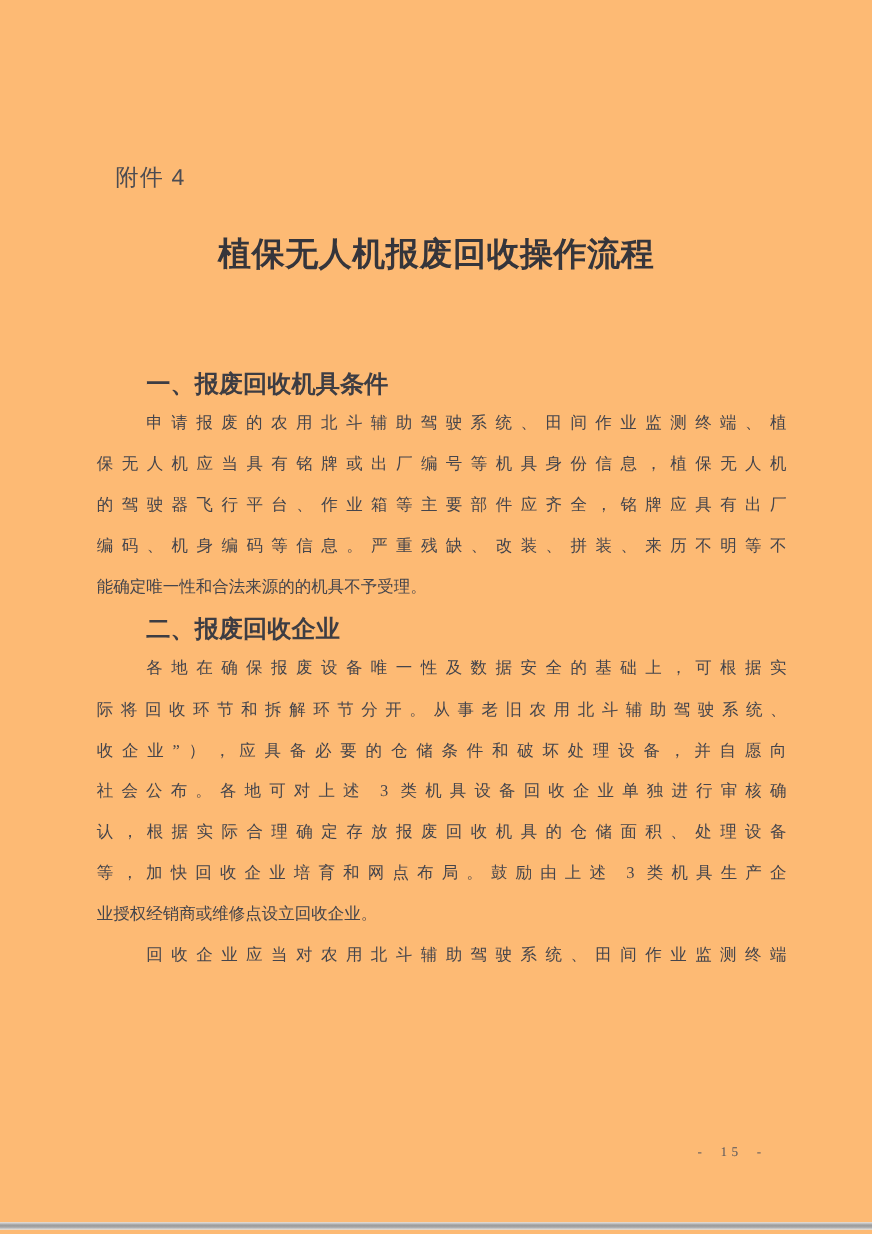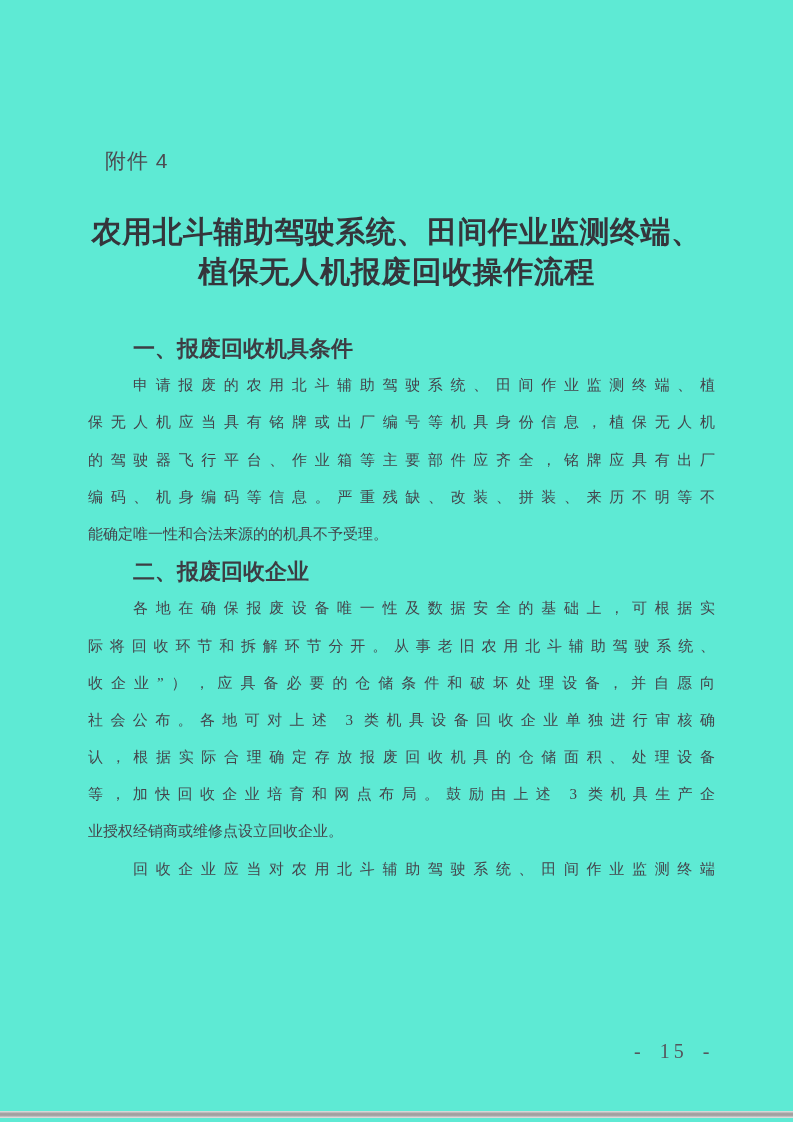--- a/index.html
+++ b/index.html
@@ -5,21 +5,21 @@
   html, body {
     margin: 0;
     padding: 0;
     background: #e9e9e9;
   }
   .page {
     position: relative;
     width: 793px;
     height: 1122px;
     margin: 0 auto;
-    background: #5eead4;
+    background: #fdba74;
     overflow: hidden;
     font-family: "Liberation Serif", "DejaVu Serif", serif;
     color: #45454c;
   }
   .attachment {
     position: absolute;
     top: 147px;
     left: 105px;
     font-family: "Liberation Sans", "DejaVu Sans", sans-serif;
     font-size: 21px;
@@ -68,21 +68,21 @@
     font-family: Liberation Serif, serif;
     font-weight: bold;
     font-size: 22px;
     text-align-last: left;
     color: #3d3d43;
   }
   .page-number {
     position: absolute;
     top: 1040px;
     left: 634px;
-    font-size: 20px;
+    font-size: 12px;
     letter-spacing: 4px;
     word-spacing: 6px;
     color: #55555c;
   }
   .scan-edge {
     position: absolute;
     left: 0;
     top: 1111px;
     width: 100%;
     height: 7px;
@@ -90,21 +90,20 @@
   }
 </style>
 </head>
 <body>
 
 <div class="page">
 
   <div class="attachment">附件 4</div>
 
   <h1 class="doc-title">
-    <span class="title-line">农用北斗辅助驾驶系统、田间作业监测终端、</span>
     <span class="title-line">植保无人机报废回收操作流程</span>
   </h1>
 
   <div class="content">
       <div class="line heading indent flush">一、报废回收机具条件</div>
       <div class="line body indent">申请报废的农用北斗辅助驾驶系统、田间作业监测终端、植</div>
       <div class="line body">保无人机应当具有铭牌或出厂编号等机具身份信息，植保无人机</div>
       <div class="line body">的驾驶器飞行平台、作业箱等主要部件应齐全，铭牌应具有出厂</div>
       <div class="line body">编码、机身编码等信息。严重残缺、改装、拼装、来历不明等不</div>
       <div class="line body flush">能确定唯一性和合法来源的的机具不予受理。</div>

